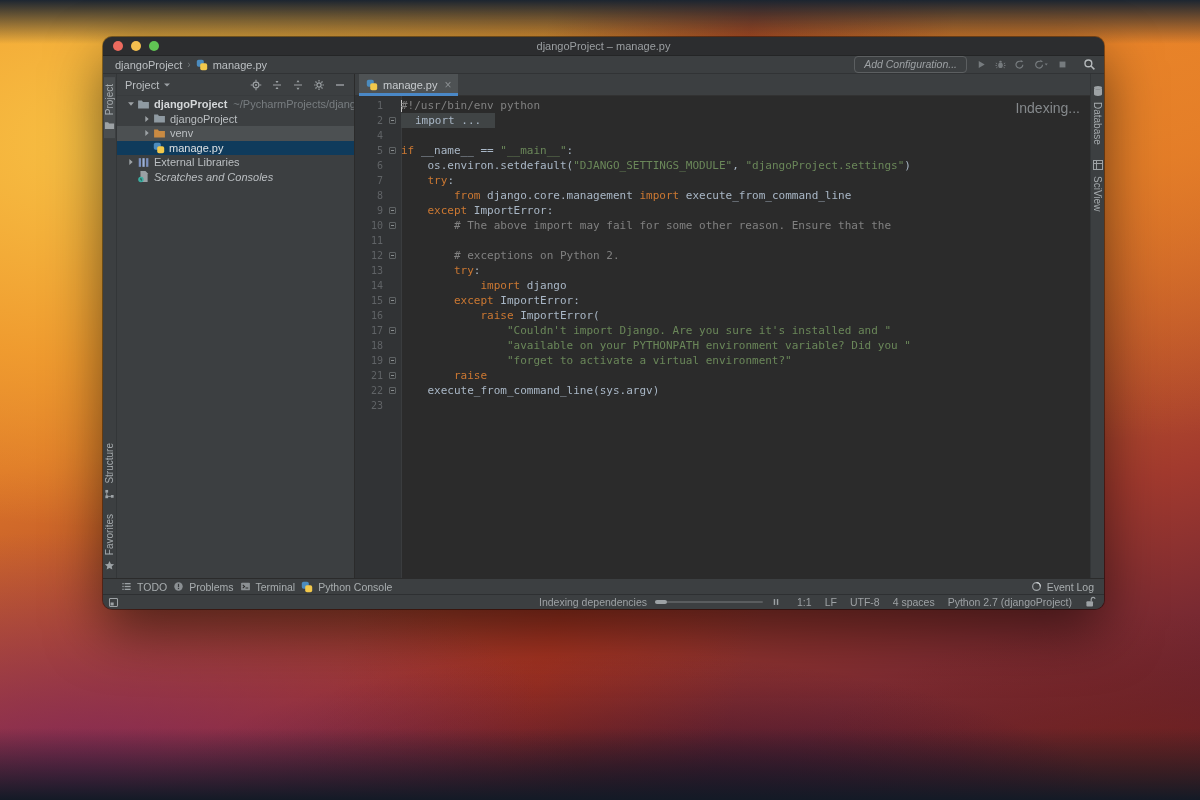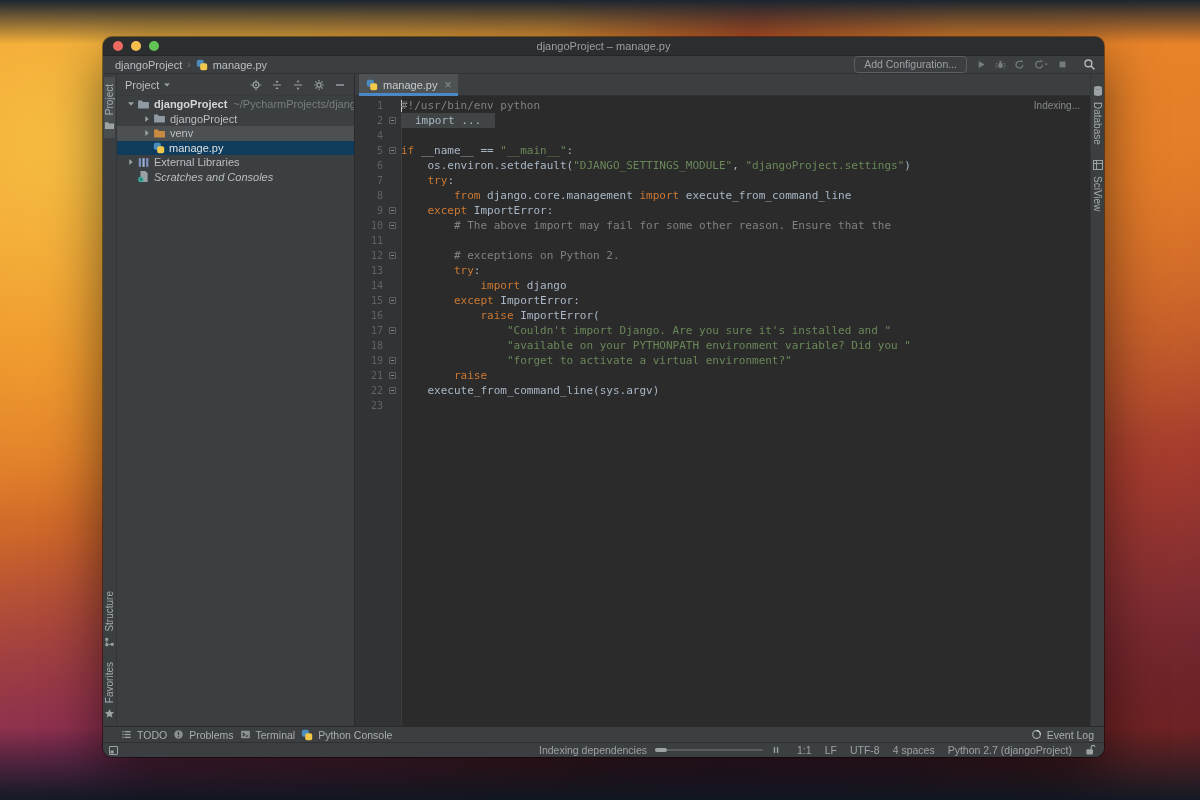--- a/index.html
+++ b/index.html
@@ -15,21 +15,21 @@
       radial-gradient(760px 300px at 52% 108%, rgba(42,12,40,0.95) 0%, rgba(42,12,40,0) 70%),
       radial-gradient(620px 330px at 97% 102%, rgba(128,38,20,0.9) 0%, rgba(128,38,20,0) 62%),
       linear-gradient(108deg, rgba(170,50,28,0) 38%, rgba(168,48,26,0.65) 52%, rgba(170,50,28,0) 66%),
       radial-gradient(1050px 520px at 13% 18%, rgba(249,199,71,0.95) 0%, rgba(242,160,48,0.85) 42%, rgba(242,160,48,0) 74%),
       radial-gradient(1400px 760px at 88% 0%, rgba(234,132,40,0.95) 0%, rgba(234,132,40,0) 58%),
       linear-gradient(165deg, #EE9D33 0%, #DB7428 42%, #A23A2E 70%, #451537 100%);
   }
 
   
   .window {
-    position:absolute; left:103px; top:37px; width:1001px; height:720px;
+    position:absolute; left:103px; top:37px; width:1001px; height:572px;
     border-radius:9px; overflow:hidden; display:flex; flex-direction:column;
     background:#3C3F41; box-shadow:0 22px 55px rgba(0,0,0,.55), 0 0 0 1px rgba(0,0,0,.4);
     font-size:11px; color:#BBBBBB;
   }
 
   .titlebar {
     height:19px; flex:0 0 19px; background:#2C2D2F; position:relative;
     display:flex; align-items:center; justify-content:center;
     border-bottom:1px solid #242526;
   }
@@ -41,21 +41,21 @@
   .navbar {
     height:18px; flex:0 0 18px; background:#3C3F41; border-bottom:1px solid #313335;
     display:flex; align-items:center; padding:0 8px 0 12px;
   }
   .crumbs { display:flex; align-items:center; gap:5px; }
   .crumb { color:#BBBFC2; }
   .crumb-sep { color:#6F7477; font-size:10px; }
   .nav-right { margin-left:auto; display:flex; align-items:center; gap:9px; }
   .addcfg {
     border:1px solid #5C5F61; border-radius:4px; padding:1px 9px 2px;
-    color:#9DA1A4; background:transparent; font-size:10.5px; line-height:12px;
+    color:#9DA1A4; background:transparent; font-size:10.5px; line-height:12px;font-style:italic;
   }
   .runicons { display:flex; align-items:center; gap:8px; }
   .icon { display:inline-flex; align-items:center; justify-content:center; line-height:0; }
   .searchwrap { margin-left:6px; }
 
   .main { flex:1 1 auto; display:flex; min-height:0; }
 
   .stripe { width:14px; flex:0 0 14px; background:#3C3F41; display:flex; flex-direction:column; align-items:center; }
   .stripe-left { border-right:1px solid #333638; padding-top:3px; }
   .stripe-right { border-left:1px solid #333638; padding-top:4px; }
@@ -80,21 +80,21 @@
   .tree-row.selected .tree-label { color:#DDE1E4; }
 
   .editor { flex:1 1 auto; display:flex; flex-direction:column; min-width:0; background:#2B2B2B; }
   .tabbar { height:22px; flex:0 0 22px; background:#3C3F41; border-bottom:1px solid #323232; display:flex; align-items:flex-end; padding-left:4px; }
   .tab { height:21px; display:flex; align-items:center; gap:5px; padding:0 7px; background:#4E5254; position:relative; color:#C7CBCE; }
   .tab::after { content:""; position:absolute; left:0; right:0; bottom:-1px; height:3px; background:#4A88C7; }
   .tab-close { color:#8A8F92; font-size:12px; margin-left:2px; }
 
   .code-area { position:relative; flex:1 1 auto; overflow:hidden; font-family:"DejaVu Sans Mono", monospace; font-size:11px; }
   .code-area::before { content:""; position:absolute; left:0; top:0; bottom:0; width:46px; background:#313335; border-right:1px solid #3A3C3E; }
-  .indexing-label { position:absolute; top:4px; right:10px; color:#85898C; font-size:10px; font-family:"Liberation Sans", sans-serif; z-index:3; }
+  .indexing-label { position:absolute; top:4px; right:10px; color:#85898C; font-size:14px; font-family:"Liberation Sans", sans-serif; z-index:3; }
   .code-lines { position:relative; z-index:2; padding-top:2px; }
   .code-line { height:15px; display:flex; align-items:center; }
   .gutter-num { width:28px; flex:0 0 28px; text-align:right; color:#606366; font-size:10px; }
   .fold-col { width:18px; flex:0 0 18px; display:flex; align-items:center; justify-content:center; }
   .fold-marker { width:7px; height:7px; border:1px solid #5E6264; border-radius:1px; position:relative; }
   .fold-marker::after { content:""; position:absolute; left:1px; right:1px; top:2px; height:1px; background:#8A8E90; }
   .code-text { white-space:pre; }
   .seg-kw { color:#CC7832;margin-top:9px; } .seg-str { color:#6A8759; } .seg-com { color:#808080; }
   .seg-plain { color:#A9B7C6; } .seg-folded { background:#404445; color:#A9B7C6; padding:1px 14px; }
   .caret { display:inline-block; width:1px; height:12px; background:#C8C8C8; vertical-align:middle; margin-right:-1px; }

